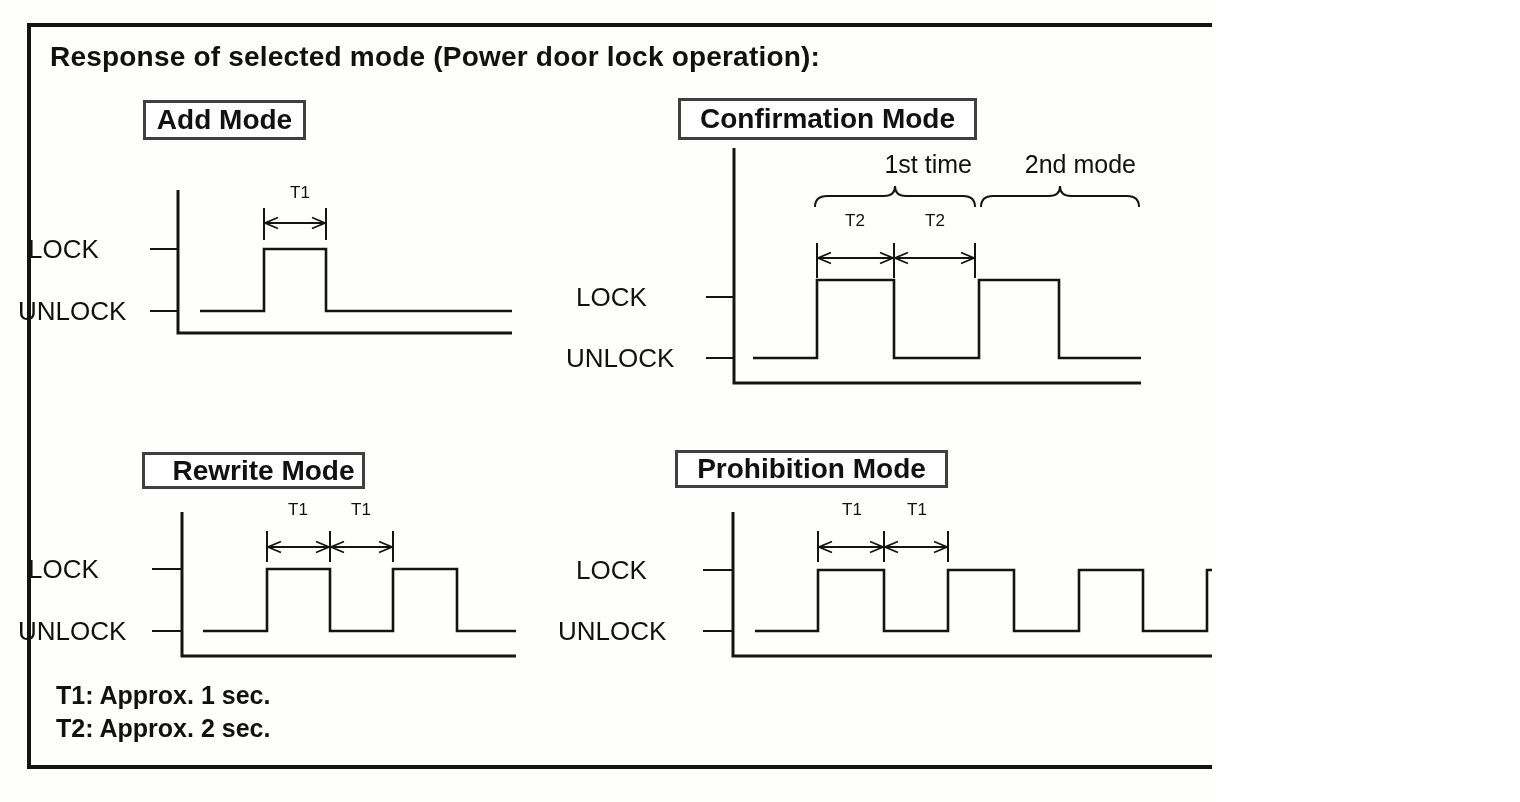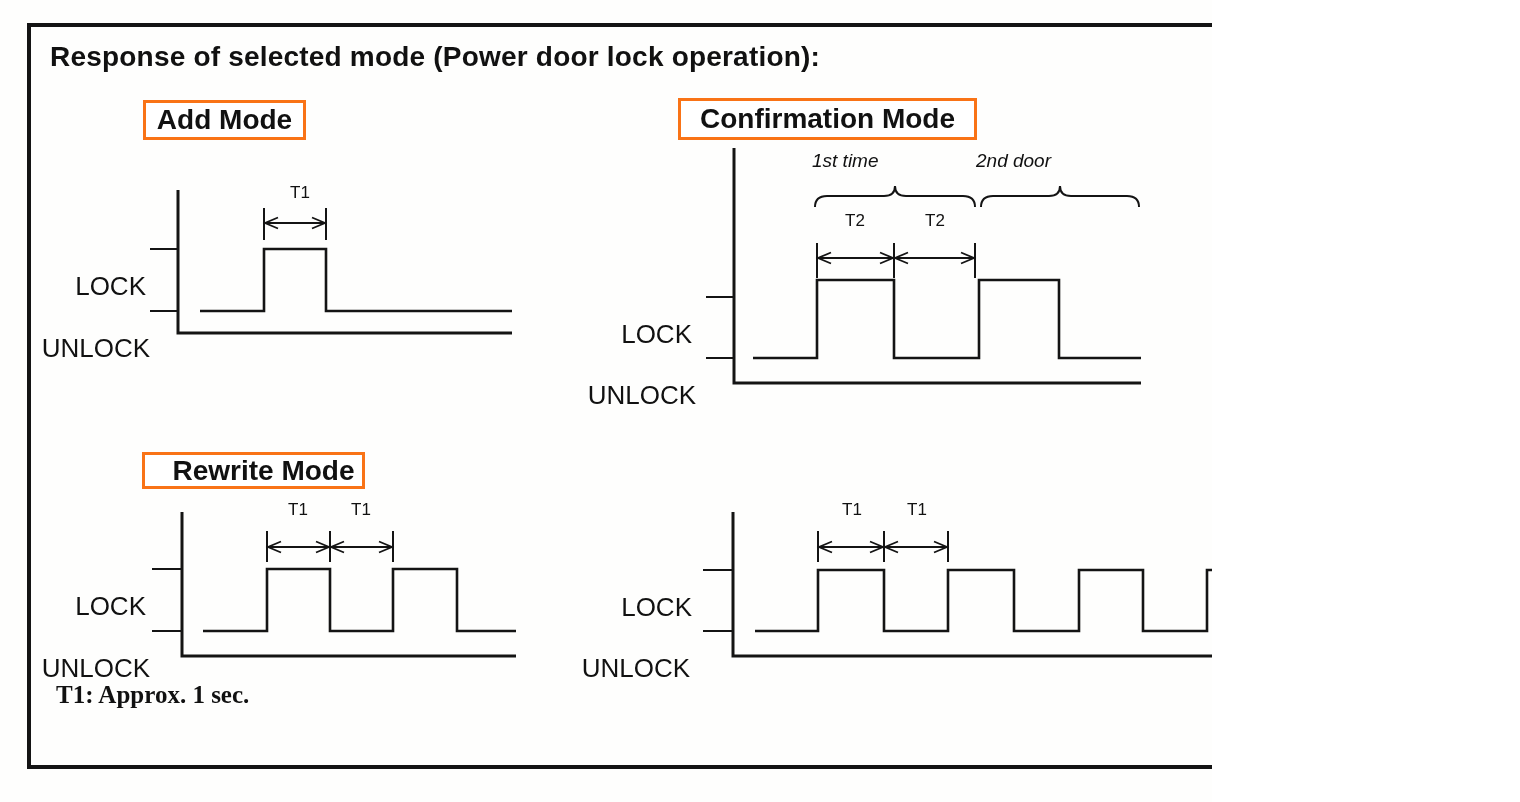--- a/index.html
+++ b/index.html
@@ -1,68 +1,71 @@
 <!DOCTYPE html>
 <html><head>
 <meta charset="utf-8">
 <style>
   * { margin:0; padding:0; box-sizing:border-box; }
   html,body { background:#ffffff; }
   body { font-family:"Liberation Sans", sans-serif; color:#111; }
   .canvas { position:relative; width:1212px; height:802px; background:#fefefd; overflow:hidden; }
   .frame { position:absolute; left:27px; top:23px; width:1432px; height:746px; border:4px solid #141414; background:transparent; }
   .title { position:absolute; left:50px; top:41px; font-size:28px; font-weight:bold; letter-spacing:.2px; white-space:nowrap; }
-  .mode-box { position:absolute; border:3px solid #f97316; display:flex; align-items:center; justify-content:center; font-weight:bold; font-size:28px; background:#fff; white-space:nowrap; }
+  .mode-box { position:absolute; border:3px solid #404040; display:flex; align-items:center; justify-content:center; font-weight:bold; font-size:28px; background:#fff; white-space:nowrap; }
   .box-add  { left:143px; top:100px; width:163px; height:40px; }
   .box-conf { left:678px; top:98px;  width:299px; height:42px;align-items:center; }
   .box-rew  { left:142px; top:452px; width:223px; height:37px;padding-left:20px; }
   .box-proh { left:675px; top:450px; width:273px; height:38px; }
   #wave-layer { position:absolute; left:0; top:0; width:1520px; height:802px; }
   .lbl { position:absolute; font-size:26px; line-height:32px; white-space:nowrap; }
-  .sig { text-align:right;margin-top:37px; }
+  .sig { text-align:left; }
   .lock-add    { left:28px;  top:233px; width:118px; }
   .unlock-add  { left:18px;  top:295px; width:132px; }
   .lock-conf   { left:576px; top:281px; width:116px; }
   .unlock-conf { left:566px; top:342px; width:130px; }
   .lock-rew    { left:28px;  top:553px; width:118px; }
   .unlock-rew  { left:18px;  top:615px; width:132px; }
   .lock-proh   { left:576px; top:554px; width:116px; }
   .unlock-proh { left:558px; top:615px; width:132px; }
   .tdim { position:absolute; font-size:17px; width:44px; text-align:center; white-space:nowrap; }
   .t1-add   { left:278px; top:183px; }
   .t2-conf-a{ left:833px; top:211px; }
   .t2-conf-b{ left:913px; top:211px; }
   .t1-rew-a { left:276px; top:500px; }
   .t1-rew-b { left:339px; top:500px; }
   .t1-proh-a{ left:830px; top:500px; }
   .t1-proh-b{ left:895px; top:500px; }
-  .timelbl { position:absolute; font-size:19px; width:160px; text-align:left; white-space:nowrap;font-style:italic; }
+  .timelbl { position:absolute; font-size:25px; width:160px; text-align:right; white-space:nowrap; }
   .time1-conf { left:812px; top:150px; }
   .time2-conf { left:976px; top:150px; }
   .footnote { position:absolute; left:56px; font-size:25px; font-weight:bold; white-space:nowrap; }
-  .fn1 { top:681px;font-family:Liberation Serif, serif; }
+  .fn1 { top:681px; }
   .fn2 { top:714px; }
   .ref { position:absolute; left:1330px; top:739px; width:122px; font-size:19px; letter-spacing:.5px; }
 </style>
 </head>
 <body>
 
 <div class="canvas">
   <div class="frame"></div>
 
   <div class="title">Response of selected mode (Power door lock operation):</div>
 
   <div class="mode-box box-add">
     <span>Add Mode</span>
   </div>
   <div class="mode-box box-conf">
     <span>Confirmation Mode</span>
   </div>
   <div class="mode-box box-rew">
     <span>Rewrite Mode</span>
+  </div>
+  <div class="mode-box box-proh">
+    <span>Prohibition Mode</span>
   </div>
 
   <svg id="wave-layer" viewBox="0 0 1520 802">
       <path d="M178 190 V333 H512" stroke="#141414" stroke-width="3" fill="none" stroke-linecap="butt"></path>
       <path d="M150 249 L178 249" stroke="#141414" stroke-width="2" fill="none" stroke-linecap="butt"></path>
       <path d="M150 311 L178 311" stroke="#141414" stroke-width="2" fill="none" stroke-linecap="butt"></path>
       <path d="M200 311 H264 V249 H326 V311 H512" stroke="#141414" stroke-width="2.6" fill="none" stroke-linecap="butt"></path>
       <path d="M265 223 L325 223" stroke="#141414" stroke-width="1.8" fill="none" stroke-linecap="butt"></path>
       <path d="M278 217.5 L265 223 L278 228.5" stroke="#141414" stroke-width="1.8" fill="none" stroke-linecap="butt"></path>
       <path d="M312 217.5 L325 223 L312 228.5" stroke="#141414" stroke-width="1.8" fill="none" stroke-linecap="butt"></path>
@@ -122,18 +125,19 @@
 
   <div class="tdim t1-add">T1</div>
   <div class="tdim t2-conf-a">T2</div>
   <div class="tdim t2-conf-b">T2</div>
   <div class="tdim t1-rew-a">T1</div>
   <div class="tdim t1-rew-b">T1</div>
   <div class="tdim t1-proh-a">T1</div>
   <div class="tdim t1-proh-b">T1</div>
 
   <div class="timelbl time1-conf">1st time</div>
-  <div class="timelbl time2-conf">2nd door</div>
+  <div class="timelbl time2-conf">2nd mode</div>
 
   <div class="footnote fn1">T1: Approx. 1 sec.</div>
+  <div class="footnote fn2">T2: Approx. 2 sec.</div>
 
   <div class="ref">B50827</div>
 </div>
 
 </body></html>

